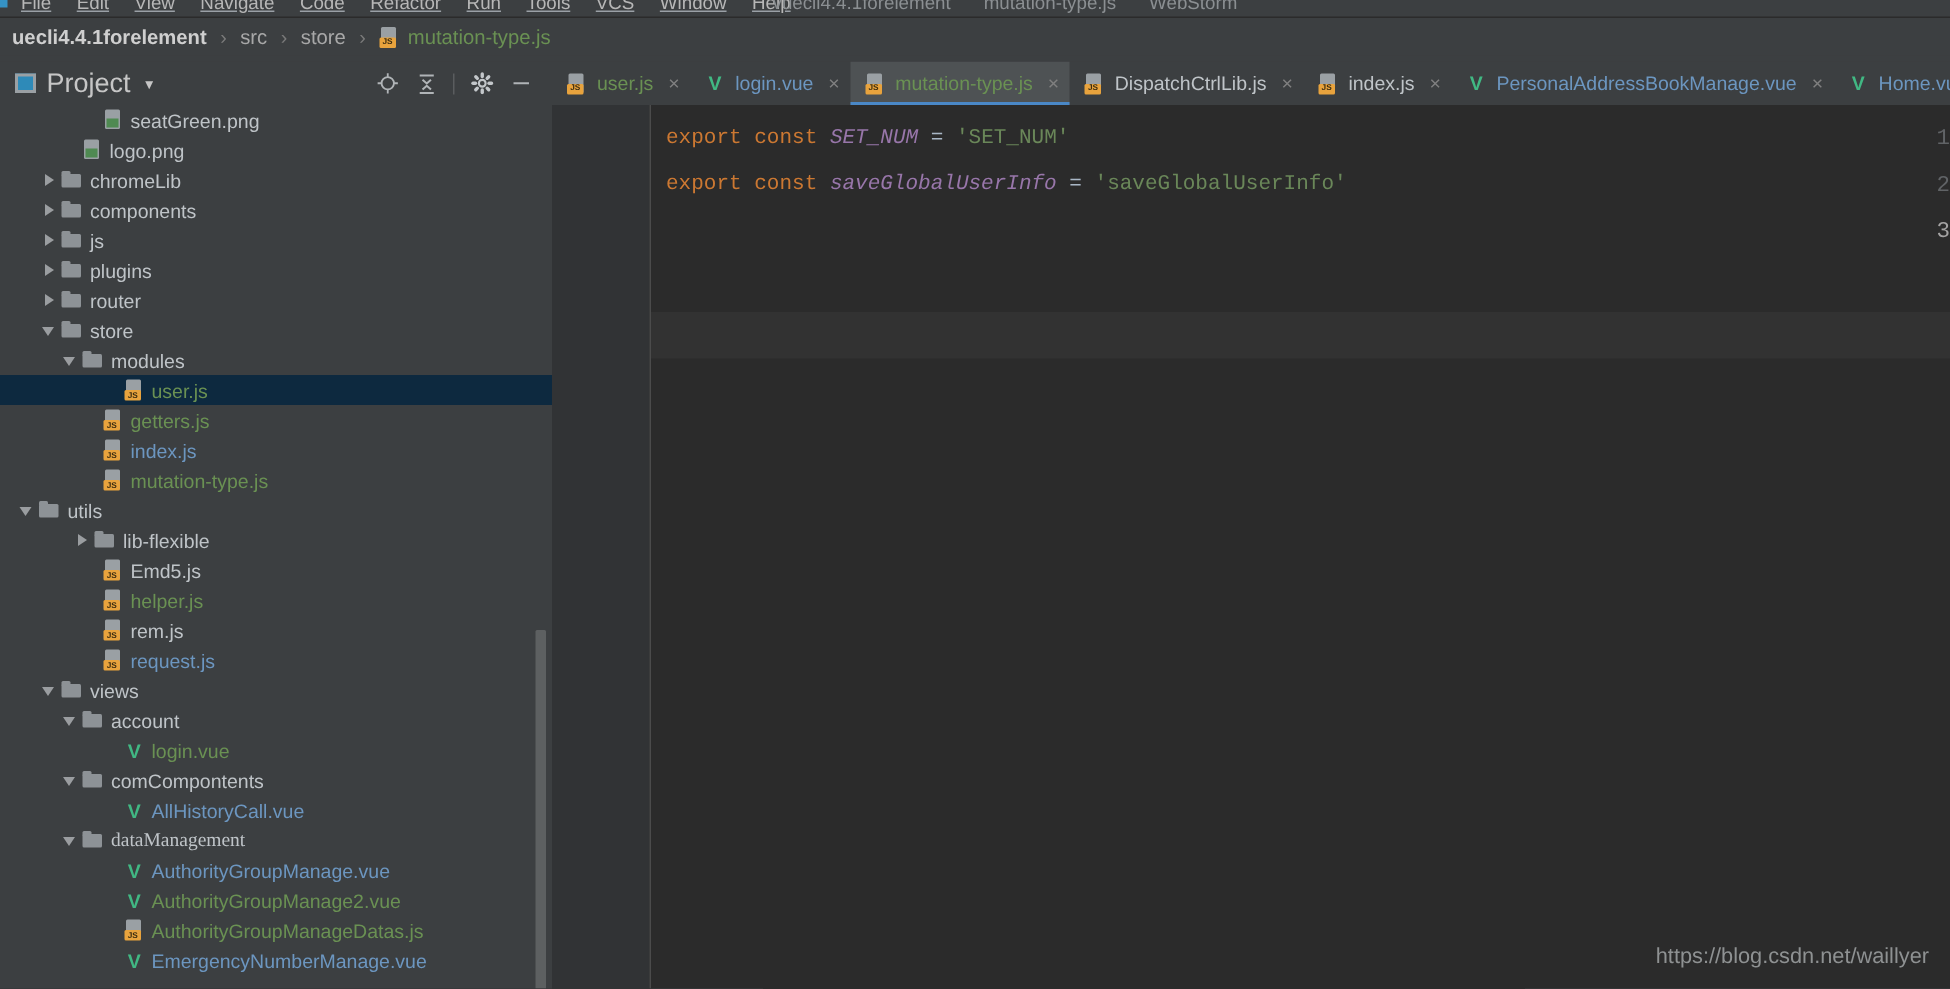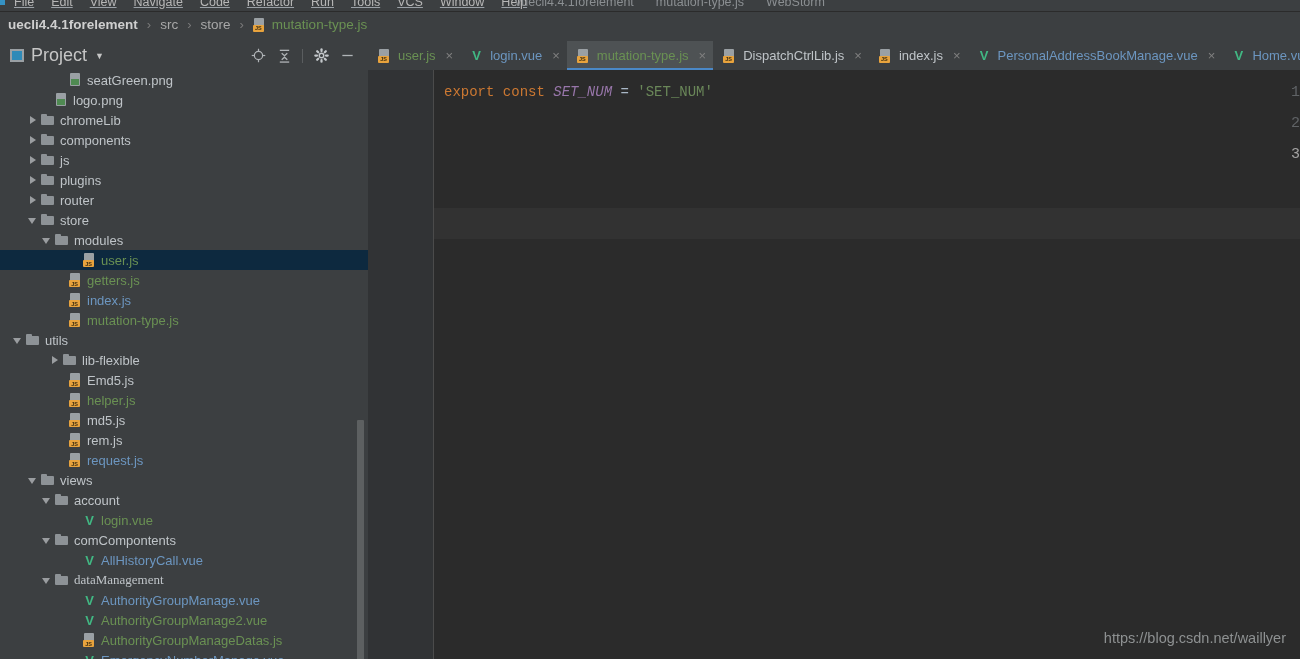--- a/index.html
+++ b/index.html
@@ -399,27 +399,20 @@
       <span class="jsicon">
         <span class="jsbadge">JS</span>
       </span>
       <span class="lbl c-green">helper.js</span>
     </div>
     <div class="row" style="padding-left: 56px;">
       <span class="arrow none"></span>
       <span class="jsicon">
         <span class="jsbadge">JS</span>
       </span>
-      <span class="lbl c-white">md5.js</span>
-    </div>
-    <div class="row" style="padding-left: 56px;">
-      <span class="arrow none"></span>
-      <span class="jsicon">
-        <span class="jsbadge">JS</span>
-      </span>
       <span class="lbl c-white">rem.js</span>
     </div>
     <div class="row" style="padding-left: 56px;">
       <span class="arrow none"></span>
       <span class="jsicon">
         <span class="jsbadge">JS</span>
       </span>
       <span class="lbl c-blue">request.js</span>
     </div>
     <div class="row" style="padding-left: 28px;">
@@ -479,16 +472,17 @@
 </div>
 
 <div id="editor">
   <div id="gutter"></div>
   <div id="gutter-line"></div>
   <div id="curline"></div>
 <div class="lnum" style="top: 14px;">1</div>
     <div class="lnum" style="top: 45px;">2</div>
     <div class="lnum cur" style="top: 76px;">3</div>
     <div class="codeline" style="top: 14px;"><span class="kw">export</span><span class="op"> </span><span class="kw">const</span><span class="op"> </span><span class="cst">SET_NUM</span><span class="op"> = </span><span class="str">'SET_NUM'</span></div>
+    <div class="codeline" style="top: 45px;"><span class="kw">export</span><span class="op"> </span><span class="kw">const</span><span class="op"> </span><span class="cst">saveGlobalUserInfo</span><span class="op"> = </span><span class="str">'saveGlobalUserInfo'</span></div>
     <div class="codeline" style="top: 76px;"></div>
   </div>
 
 <div id="watermark">https://blog.csdn.net/waillyer</div>
 
 </body></html>

